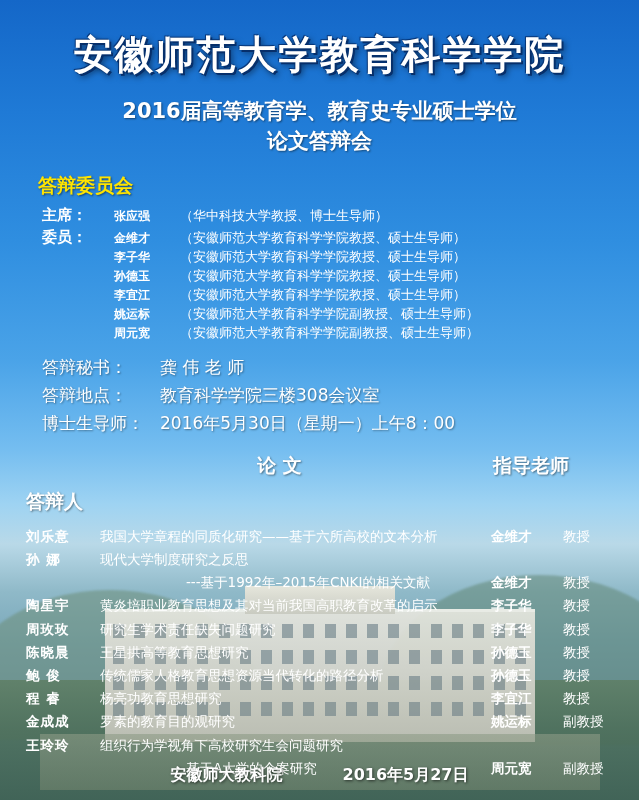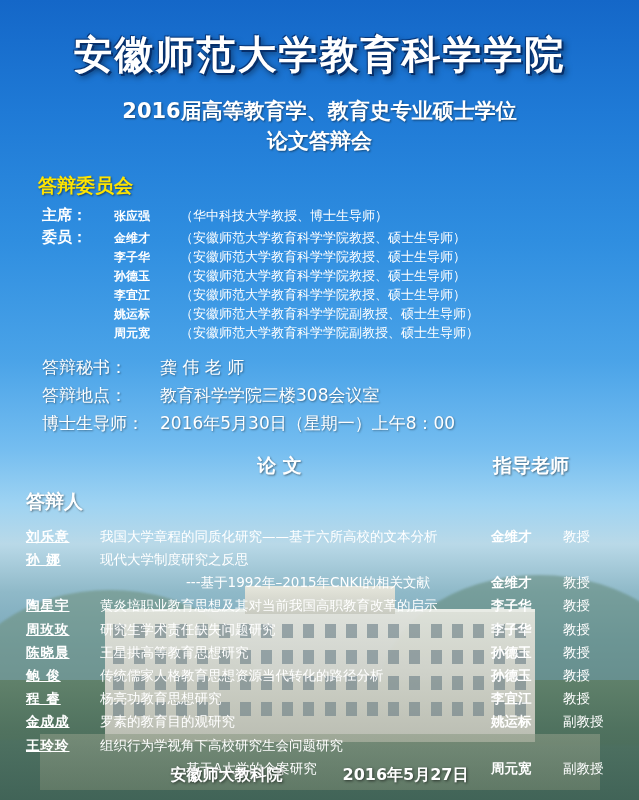--- a/index.html
+++ b/index.html
@@ -206,21 +206,21 @@
   .th-b { flex: 1 1 auto; text-align: center; padding-right: 60px;}
   .th-c { width: 120px; flex: 0 0 120px; text-align: left; }
 
   .tbl-body { margin-top: 10px; font-size: 13.5px; }
   .trow {
     display: flex;
     align-items: baseline;
     line-height: 1.72;
     padding: 0 26px;
   }
-  .td-name { width: 74px; flex: 0 0 74px; font-weight: bold; letter-spacing: 1px; text-decoration: underline;}
+  .td-name { width: 74px; flex: 0 0 74px; font-weight: bold; letter-spacing: 1px;}
   .td-title { flex: 1 1 auto; padding-right: 8px; }
   .td-adv { width: 72px; flex: 0 0 72px; font-weight: bold; }
   .td-rank { width: 50px; flex: 0 0 50px; }
   .cont .td-title { padding-left: 86px; }
 
   
   .footer {
     position: absolute;
     left: 0; right: 0;
     bottom: 14px;

